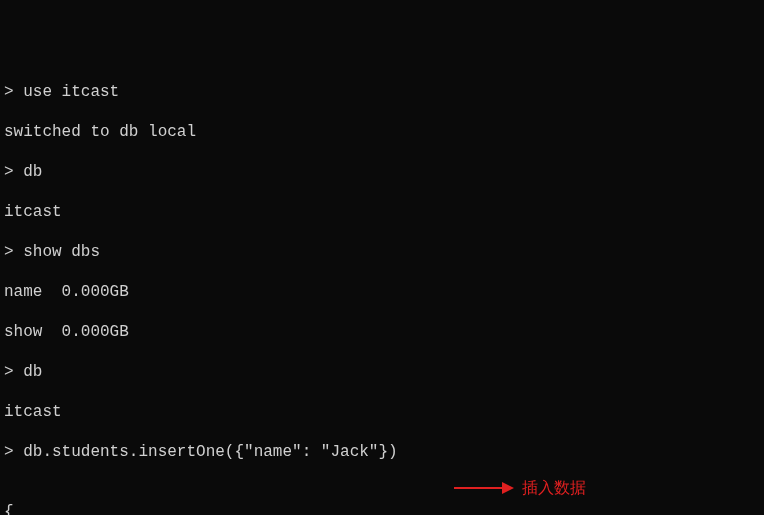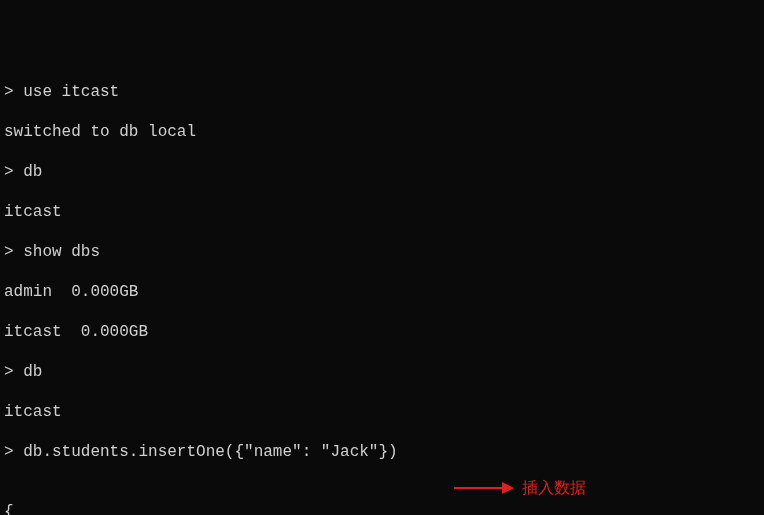--- a/index.html
+++ b/index.html
@@ -42,22 +42,22 @@
 </head>
 <body>
 
 
 
 <div class="line"><span>&gt; use itcast</span></div>
 <div class="line"><span>switched to db local</span></div>
 <div class="line"><span>&gt; db</span></div>
 <div class="line"><span>itcast</span></div>
 <div class="line"><span>&gt; show dbs</span></div>
-<div class="line"><span>admin  0.000GB</span></div>
-<div class="line"><span>itcast  0.000GB</span></div>
+<div class="line"><span>name  0.000GB</span></div>
+<div class="line"><span>show  0.000GB</span></div>
 <div class="line"><span>&gt; db</span></div>
 <div class="line"><span>itcast</span></div>
 <div class="line"><span>&gt; db.students.insertOne({"name": "Jack"})</span>
   <div class="annot" style="left:450px; top:-2px;">
     <span class="arrow">
       <svg width="60" height="16" viewBox="0 0 60 16">
           <line x1="0" y1="8" x2="48" y2="8" stroke="#e02020" stroke-width="2"></line>
           <polygon points="48,2 60,8 48,14" fill="#e02020"></polygon>
         </svg>
     </span>

